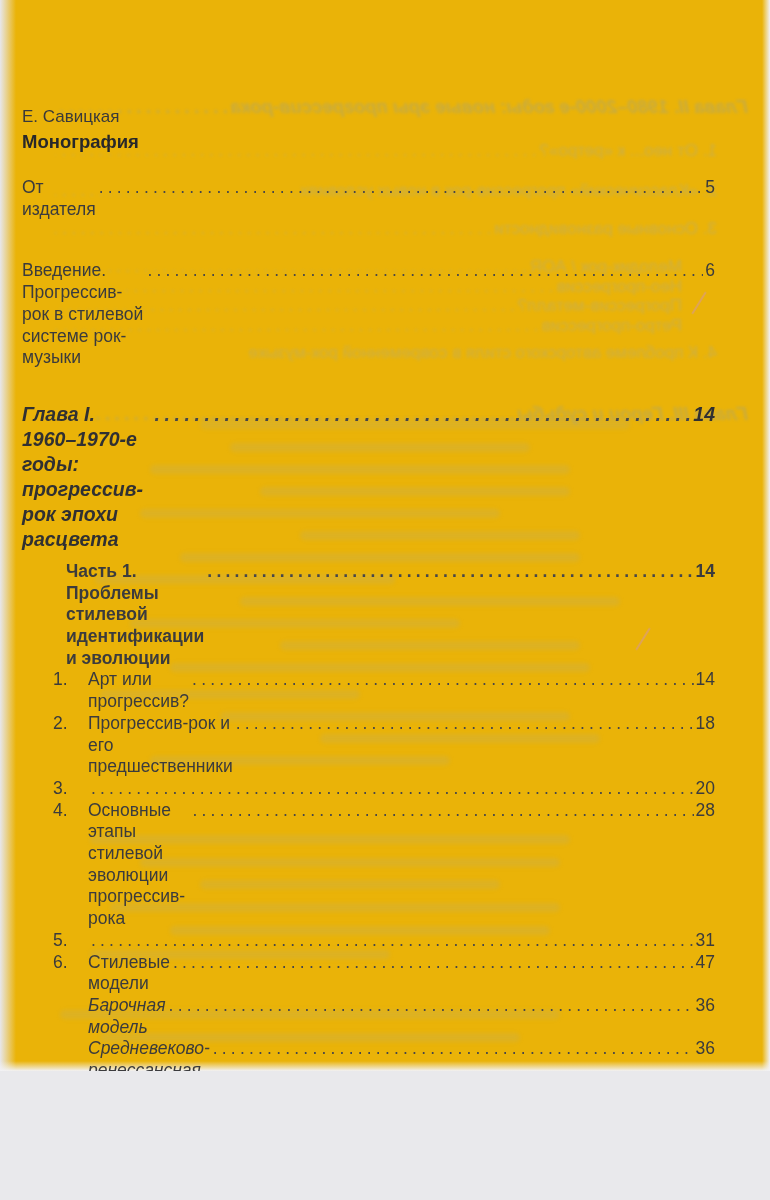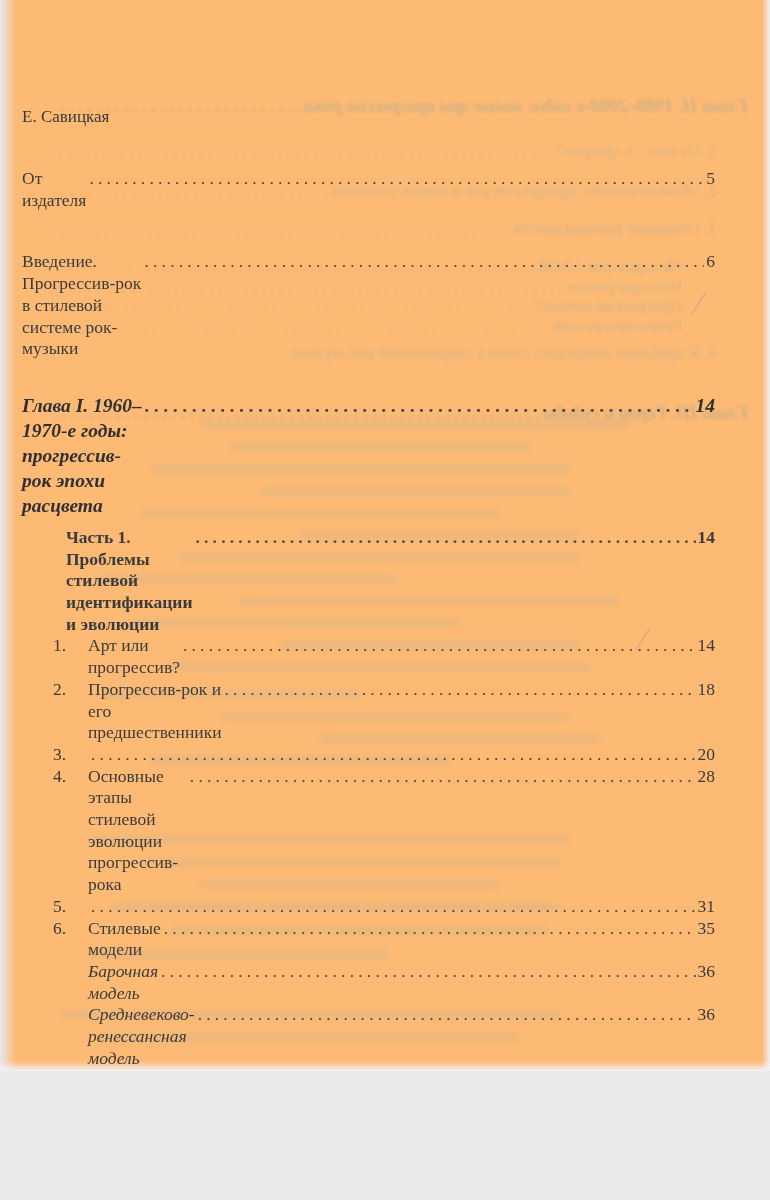--- a/index.html
+++ b/index.html
@@ -1,22 +1,22 @@
 <!DOCTYPE html>
 <html lang="ru"><head>
 <meta charset="utf-8">
 <style>
   html,body{margin:0;padding:0;background:#e9e9ec;}
   .page{
     position:relative;
     width:770px;height:1071px;
     margin:0 auto;
-    background:#fdba74;
+    background:#eab308;
     overflow:hidden;
-    font-family:Liberation Serif, serif;
+    font-family:Liberation Sans, sans-serif;
     color:#3b3b3d;
   }
   
   .edge-left{position:absolute;left:0;top:0;bottom:0;width:16px;
     background:linear-gradient(to right,#e7e7ec, rgba(247,247,250,0));}
   .edge-right{position:absolute;right:0;top:0;bottom:0;width:8px;
     background:linear-gradient(to left,#f1f1f5, rgba(252,252,253,0));}
   .edge-bottom{position:absolute;left:0;right:0;bottom:0;height:10px;
     background:linear-gradient(to top,#f2f2f5, rgba(252,252,253,0));}
 
@@ -132,24 +132,25 @@
       <div class="smudge" style="left: 100px; top: 1033px; width: 420px;"></div>
       <div class="smudge" style="left: 80px; top: 1110px; width: 430px;"></div>
       <div class="smudge" style="left: 60px; top: 1133px; width: 300px;"></div>
     </div>
 
   <div class="scratch" style="left:686px;top:302px;"></div>
   <div class="scratch" style="left:630px;top:638px;"></div>
 
   <div class="content">
     <div class="author">Е. Савицкая</div>
+    <div class="book-subtitle">Монография</div>
 
     <div class="toc">
 
-    <div class="row t-front" style="margin-top: 40px;">
+    <div class="row t-front" style="margin-top: 24px;">
 
           <span class="label">От издателя</span>
           <span class="dots">................................................................................................................................................................................................................................................</span>
           <span class="pg">5</span>
         </div>
         <div class="row t-front" style="margin-top: 40px;">
 
           <span class="label">Введение. Прогрессив-рок в стилевой системе рок-музыки</span>
           <span class="dots">................................................................................................................................................................................................................................................</span>
           <span class="pg">6</span>
@@ -191,21 +192,21 @@
         </div>
         <div class="row t-item">
           <span class="num">5.</span>
           <span class="dots">................................................................................................................................................................................................................................................</span>
           <span class="pg">31</span>
         </div>
         <div class="row t-item">
           <span class="num">6.</span>
           <span class="label">Стилевые модели</span>
           <span class="dots">................................................................................................................................................................................................................................................</span>
-          <span class="pg">35</span>
+          <span class="pg">47</span>
         </div>
         <div class="row t-sub" style="">
 
           <span class="label">Барочная модель</span>
           <span class="dots">................................................................................................................................................................................................................................................</span>
           <span class="pg">36</span>
         </div>
         <div class="row t-sub">
 
           <span class="label">Средневеково-ренессансная модель</span>

